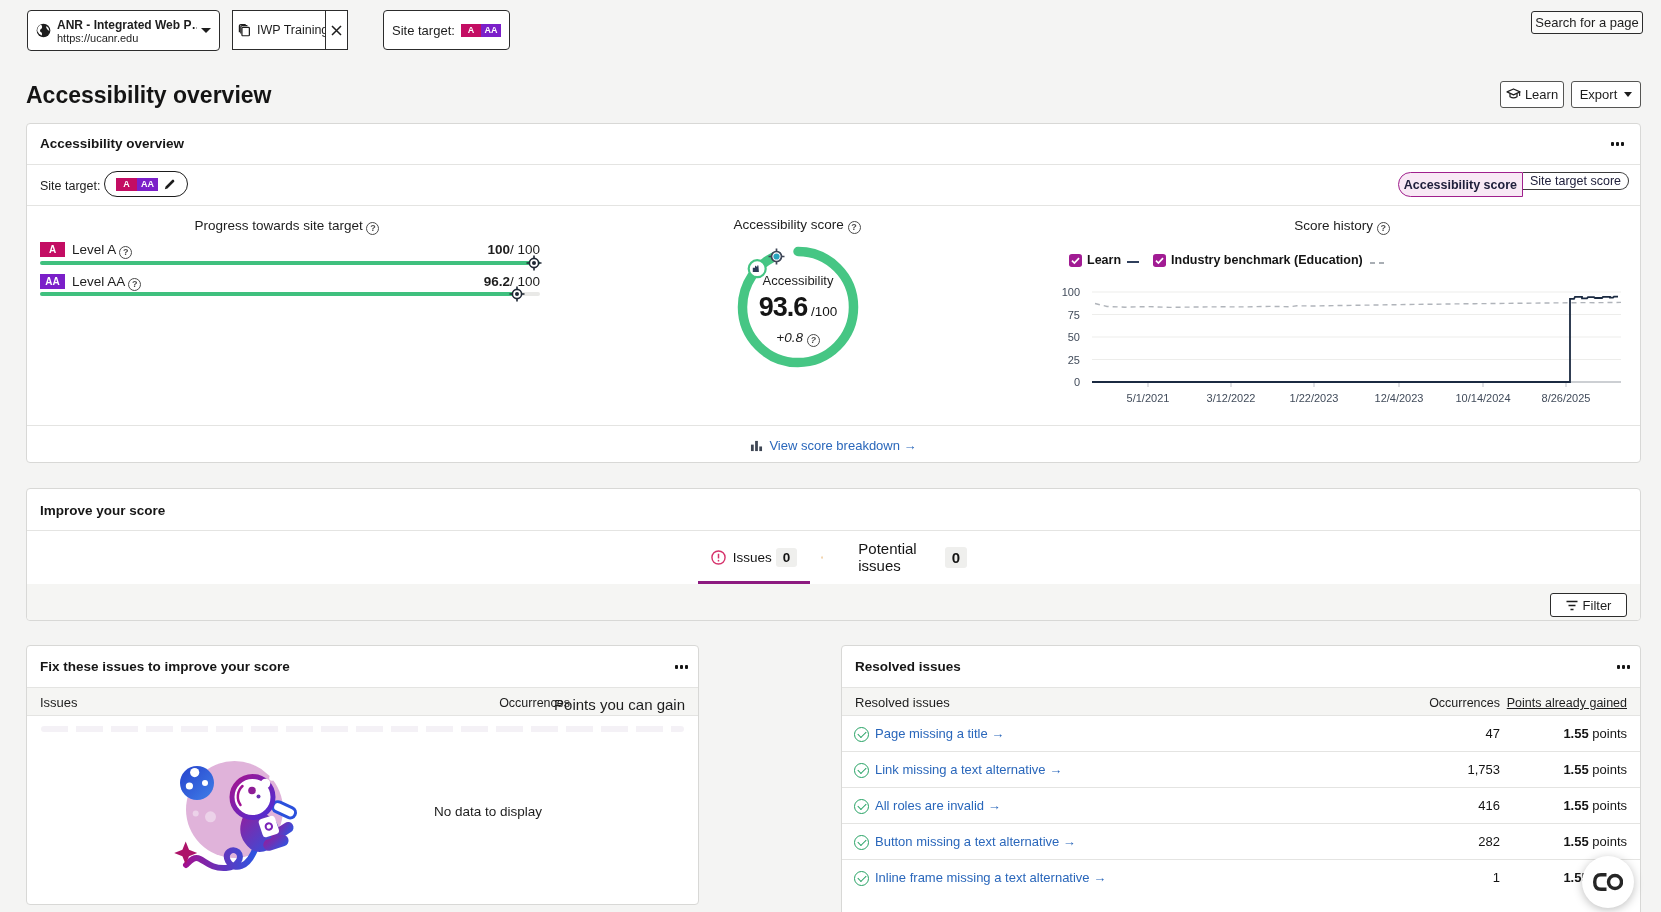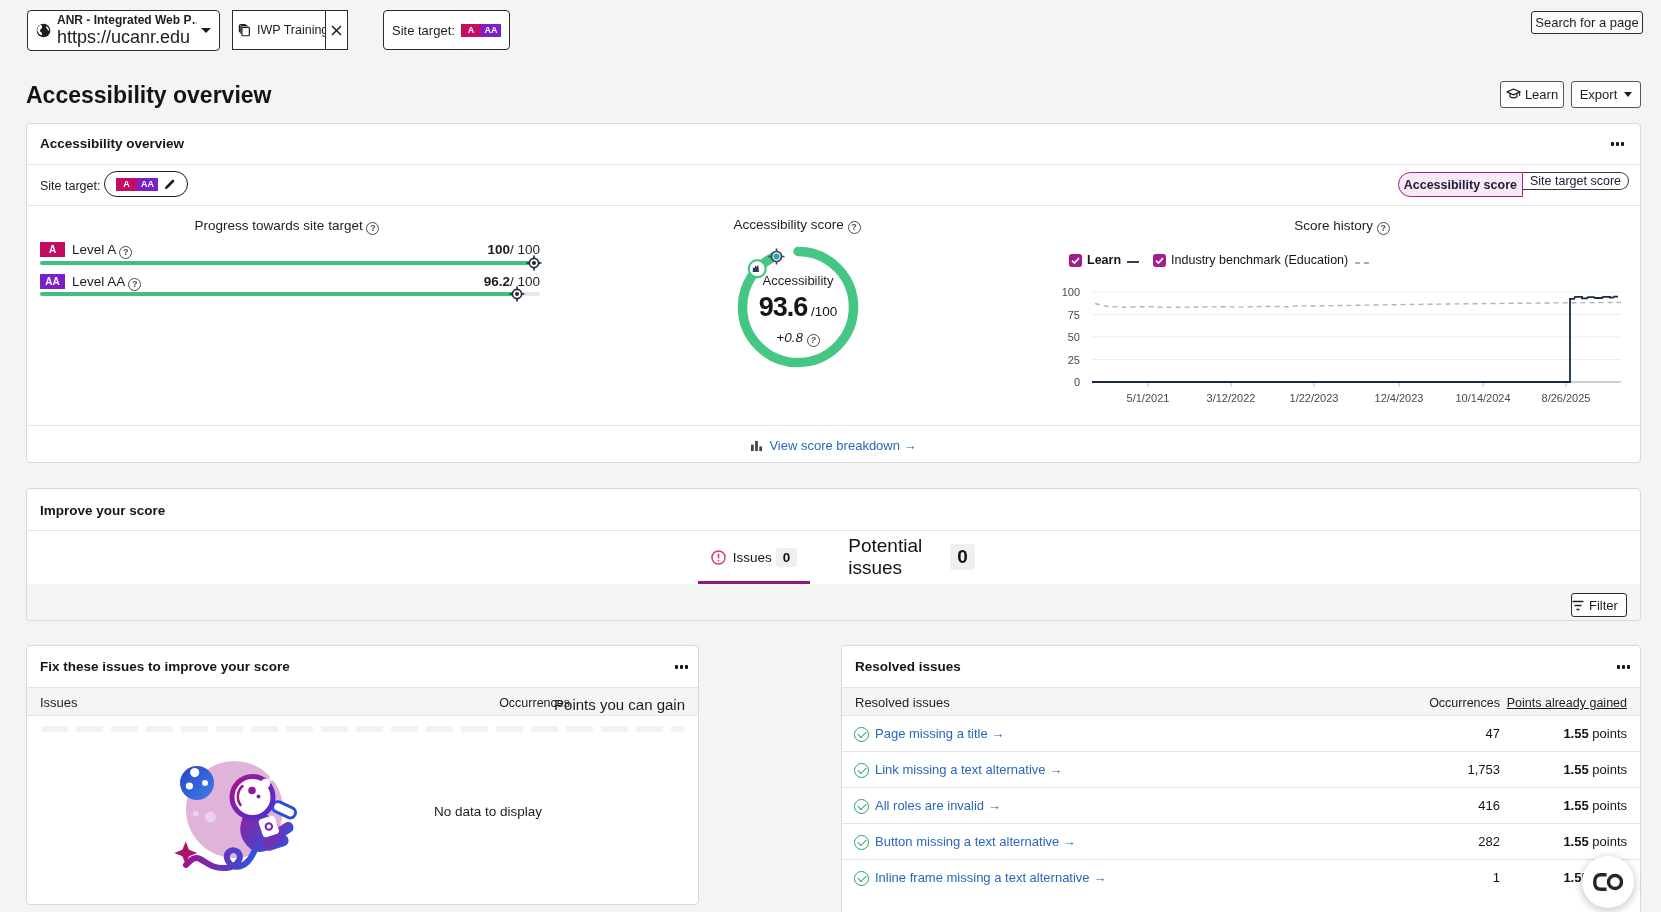--- a/index.html
+++ b/index.html
@@ -25,21 +25,21 @@
 <div id="page">
 
 <div style="position:absolute; left:27px; top:10px; width:193px; height:41px; background:#fff; border:1.5px solid #2c2c2c; border-radius:4px; display:flex; align-items:center; padding:0 8px;">
   <svg width="15" height="15" viewBox="0 0 16 16" style="flex:none; margin-right:6px;">
         <circle cx="8" cy="8" r="7.3" fill="#1d1d1d"></circle>
         <path d="M8 .7 A7.3 7.3 0 0 0 8 15.3 A7.3 7.3 0 0 0 8 .7 M4 3 Q7 5 6 7 Q4 8 4.5 10 Q6.5 11 6 13 Q3 12 2 9 Q1.5 5.5 4 3 M11 4 Q13 5 13.5 8 Q12 7.5 11.5 6 Q10.5 5 11 4" fill="#fff" fill-rule="evenodd" opacity="0"></path>
         <path d="M5.2 1.7 Q7.5 4 5.8 6.2 Q3.6 7 4.6 9.4 Q7 10.3 6.2 13.2 Q2.7 12 1.3 8.6 Q1.2 4 5.2 1.7Z M11.2 3.2 Q14 4.8 14.3 8.4 Q12.3 8 11.6 6.2 Q10.3 5 11.2 3.2Z" fill="#fff"></path>
       </svg>
   <div style="flex:1; min-width:0;">
     <div style="font-size:12px; font-weight:bold; color:#1d1d1d; white-space:nowrap; overflow:hidden;">ANR - Integrated Web P…</div>
-    <div style="font-size:18px; color:#1d1d1d; white-space:nowrap;">https://ucanr.edu</div>
+    <div style="font-size:11px; color:#1d1d1d; white-space:nowrap;">https://ucanr.edu</div>
   </div>
   <div style="flex:none; width:0; height:0; border-left:5px solid transparent; border-right:5px solid transparent; border-top:5.5px solid #1d1d1d; margin-left:4px;"></div>
 </div>
 
 <div style="position:absolute; left:232px; top:10px; width:116px; height:40px; background:#fff; border:1.5px solid #2c2c2c; border-radius:0; display:flex; align-items:center;">
   <div style="flex:1; display:flex; align-items:center; padding:0 5px; white-space:nowrap; overflow:hidden;">
     <svg width="14" height="15" viewBox="0 0 16 16" style="flex:none; margin-right:5px;">
           <path d="M5.5 4.5 h6.5 a1 1 0 0 1 1 1 V13 a1 1 0 0 1 -1 1 H5.5 a1 1 0 0 1 -1-1 V5.5 a1 1 0 0 1 1-1Z" fill="#fff" stroke="#1d1d1d" stroke-width="1.4"></path>
           <path d="M3.2 11.5 V4 a1.6 1.6 0 0 1 1.6-1.6 h6" fill="none" stroke="#1d1d1d" stroke-width="1.4"></path>
           <path d="M1.6 10 V2.8 a1.6 1.6 0 0 1 1.6-1.6 h5.6" fill="none" stroke="#1d1d1d" stroke-width="1.4"></path>
@@ -154,21 +154,21 @@
       <svg width="13" height="13" viewBox="0 0 14 14" style="margin-right:5px;">
             <rect x="0" y="0" width="14" height="14" rx="3" fill="#a11b93"></rect>
             <path d="M3.2 7.2 L5.8 9.8 L10.8 4.4" fill="none" stroke="#fff" stroke-width="1.8"></path>
           </svg>
       <span style="font-weight:bold;">Learn</span>
       <span style="display:inline-block; width:12px; height:2.5px; background:#30405c; margin:4px 0 0 6px;"></span>
       <svg width="13" height="13" viewBox="0 0 14 14" style="margin:0 5px 0 14px;">
             <rect x="0" y="0" width="14" height="14" rx="3" fill="#a11b93"></rect>
             <path d="M3.2 7.2 L5.8 9.8 L10.8 4.4" fill="none" stroke="#fff" stroke-width="1.8"></path>
           </svg>
-      <span style="font-weight:normal;">Industry benchmark (Education)</span>
+      <span style="font-weight:bold;">Industry benchmark (Education)</span>
       <span style="display:inline-block; width:5px; height:2.5px; background:#a9aeb4; margin:6px 0 0 7px;"></span>
       <span style="display:inline-block; width:5px; height:2.5px; background:#a9aeb4; margin:6px 0 0 4px;"></span>
     </div>
     <svg width="600" height="135" viewBox="0 0 600 135" style="position:absolute; left:0; top:38px;">
       <g stroke="#ededeb" stroke-width="1">
         <line x1="31" y1="8" x2="560" y2="8"></line>
         <line x1="31" y1="30.5" x2="560" y2="30.5"></line>
         <line x1="31" y1="53" x2="560" y2="53"></line>
         <line x1="31" y1="75.5" x2="560" y2="75.5"></line>
       </g>
@@ -218,30 +218,30 @@
   <div style="position:absolute; left:671px; top:41px; height:54px; display:flex;">
     <div style="position:relative; width:112px; display:flex; align-items:center; justify-content:center; font-size:13.5px; color:#141414;">
       <svg width="15" height="15" viewBox="0 0 16 16" style="margin-right:7px;">
             <circle cx="8" cy="8" r="7" fill="none" stroke="#d6336c" stroke-width="1.5"></circle>
             <path d="M8 4 v5" stroke="#d6336c" stroke-width="1.6"></path>
             <circle cx="8" cy="11.4" r="0.9" fill="#d6336c"></circle>
           </svg>
       Issues&nbsp; <span style="background:#efefed; padding:2px 7px; border-radius:3px; font-weight:bold;">0</span>
       <div style="position:absolute; left:0; right:0; bottom:0; height:3px; background:#8d1a80;"></div>
     </div>
-    <div style="position:relative; width:146px; margin-left:11px; display:flex; align-items:center; justify-content:center; font-size:19px; color:#141414;gap:28px;">
+    <div style="position:relative; width:146px; margin-left:11px; display:flex; align-items:center; justify-content:center; font-size:15px; color:#141414;gap:28px;">
       <svg width="15" height="15" viewBox="0 0 16 16" style="margin-right:7px;">
             <circle cx="8" cy="8" r="7" fill="none" stroke="#d9871c" stroke-width="1.5"></circle>
             <path d="M8 4.6 L11.2 10.4 H4.8 Z" fill="none" stroke="#d9871c" stroke-width="1.4" stroke-linejoin="round"></path>
           </svg>
       Potential issues&nbsp; <span style="background:#efefed; padding:2px 7px; border-radius:3px; font-weight:bold;">0</span>
     </div>
   </div>
   <div style="position:absolute; left:0; right:0; top:95px; bottom:0; background:#f5f5f3; border-radius:0 0 4px 4px;">
-    <div style="position:absolute; right:13px; top:9px; width:56px; height:24px; background:#fff; border:1px solid #2c2c2c; border-radius:3px; display:flex; align-items:center; font-size:13px; color:#1d1d1d;margin-left:38px;">
+    <div style="position:absolute; right:13px; top:9px; width:77px; height:24px; background:#fff; border:1px solid #2c2c2c; border-radius:3px; display:flex; align-items:center; justify-content:center; font-size:13px; color:#1d1d1d;margin-left:38px;">
       <svg width="12" height="11" viewBox="0 0 12 11" style="margin-right:5px;">
             <path d="M0.5 1.5 H11.5 M2.5 5.5 H9.5 M4.5 9.5 H7.5" stroke="#1d1d1d" stroke-width="1.4"></path>
           </svg>
       Filter
     </div>
   </div>
 </div>
 
 <div class="card" id="card3" style="left:26px; top:645px; width:673px; height:260px;">
   <div class="cardtitle" style="position:absolute; left:13px; top:13px;">Fix these issues to improve your score</div>

